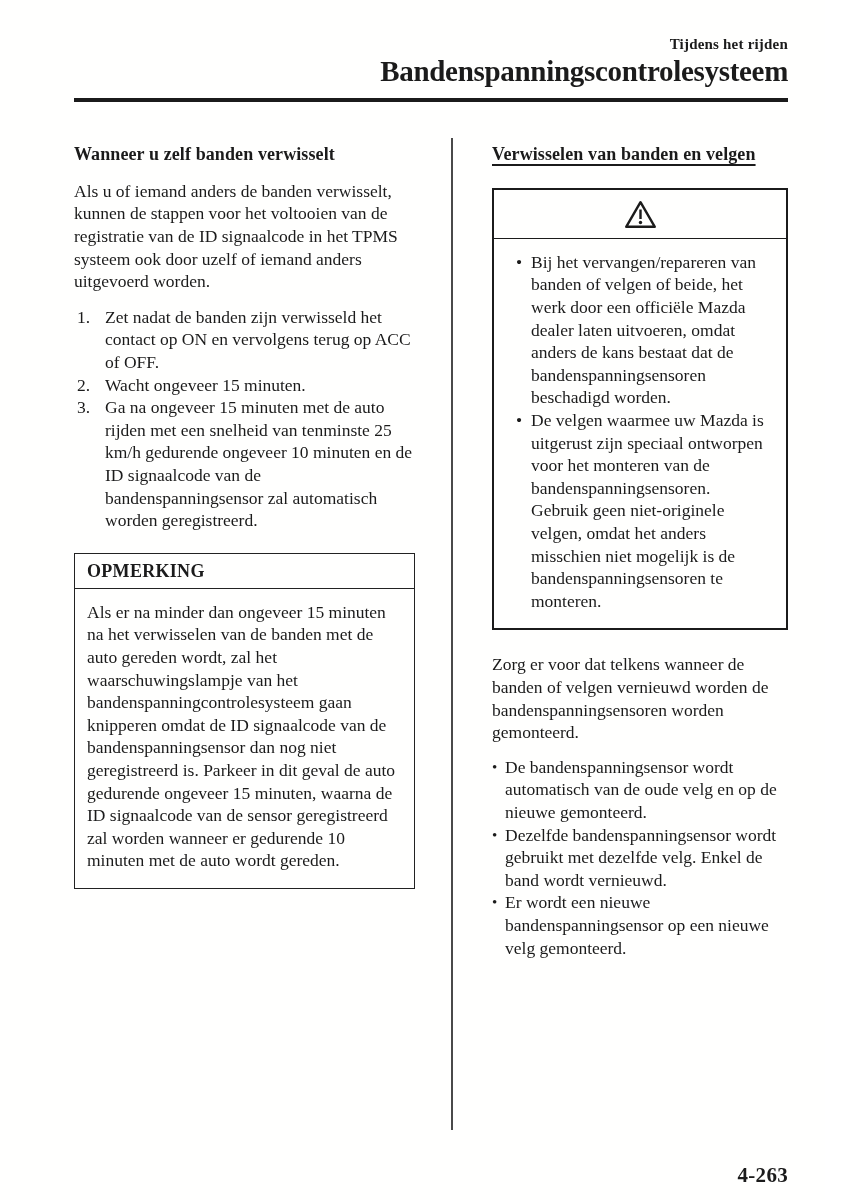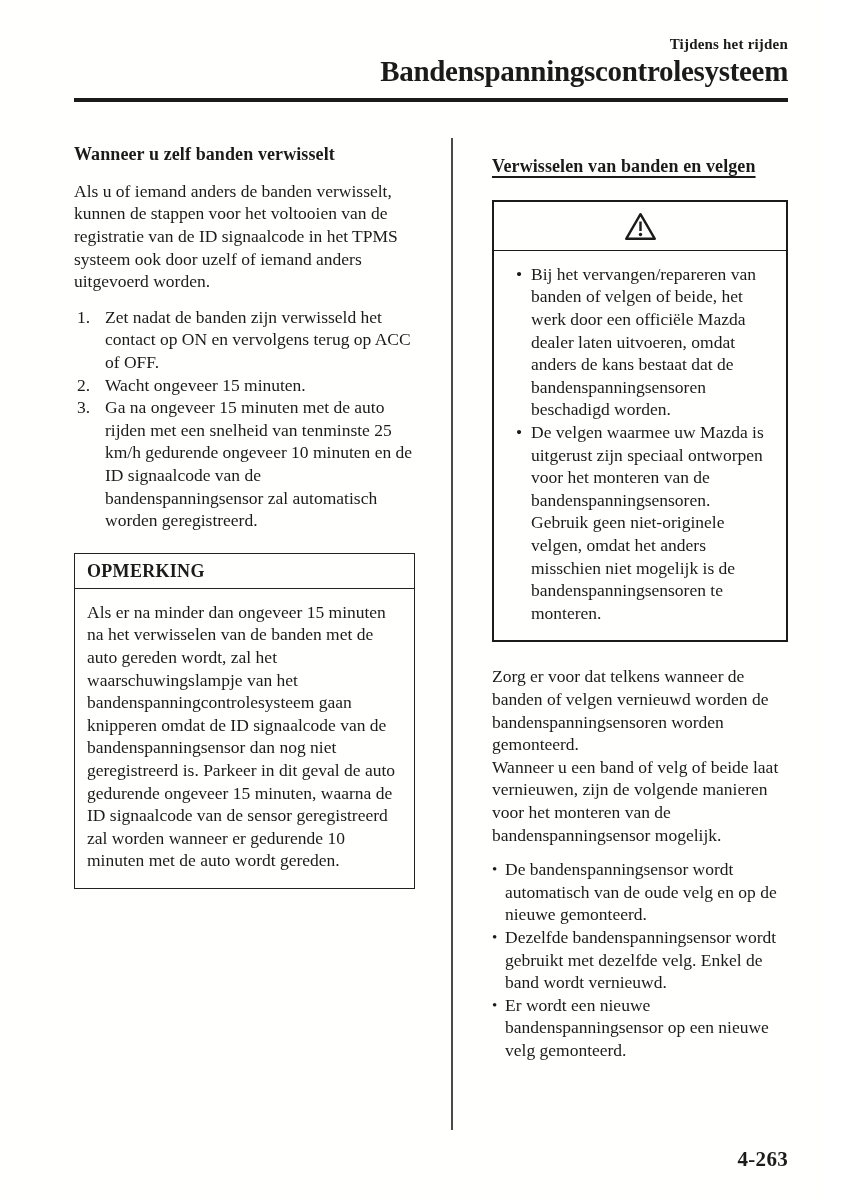--- a/index.html
+++ b/index.html
@@ -36,21 +36,21 @@
     height:992px;
     align-items:stretch;
     gap:14px;
   }
   .col-left { width:341px; flex:none; }
   .col-divider {
     flex:none; width:2px;
     background:#4a4a4a;
     margin-left:22px; margin-right:25px;
   }
-  .col-right { flex:1; min-width:0;margin-top:12px; }
+  .col-right { flex:1; min-width:0; }
 
   h2.sec {
     font-size:18px; font-weight:bold;
     margin-top:6px; margin-bottom:15px;
     letter-spacing:0.1px;
   }
   h2.sec.underlined {
     text-decoration:underline;
     text-underline-offset:4px;
     text-decoration-thickness:1.5px;
@@ -130,21 +130,21 @@
   }
   ul.plain-bullets li::before {
     content:"\2022";
     position:absolute; left:0;
     font-size:15px;
   }
 
   
   .footer {
     position:absolute;
-    right:37px; bottom:28px;
+    right:37px; bottom:12px;
     text-align:right;
     margin-left:24px;
   }
   .page-number {
     font-size:21px; font-weight:bold;
     letter-spacing:0.3px;
   }
 </style>
 </head>
 <body>
@@ -190,21 +190,20 @@
             </svg>
           </span>
         </div>
         <ul class="caution-list">
           <li>Bij het vervangen/repareren van banden of velgen of beide, het werk door een officiële Mazda dealer laten uitvoeren, omdat anders de kans bestaat dat de bandenspanningsensoren beschadigd worden.</li>
           <li>De velgen waarmee uw Mazda is uitgerust zijn speciaal ontworpen voor het monteren van de bandenspanningsensoren. Gebruik geen niet-originele velgen, omdat het anders misschien niet mogelijk is de bandenspanningsensoren te monteren.</li>
         </ul>
       </div>
 
       <p class="body tight" style="margin-top:23px;">Zorg er voor dat telkens wanneer de banden of velgen vernieuwd worden de bandenspanningsensoren worden gemonteerd.</p>
-      <p class="body tight">Wanneer u een band of velg of beide laat vernieuwen, zijn de volgende manieren voor het monteren van de bandenspanningsensor mogelijk.</p>
 
       <ul class="plain-bullets">
         <li>De bandenspanningsensor wordt automatisch van de oude velg en op de nieuwe gemonteerd.</li>
         <li>Dezelfde bandenspanningsensor wordt gebruikt met dezelfde velg. Enkel de band wordt vernieuwd.</li>
         <li>Er wordt een nieuwe bandenspanningsensor op een nieuwe velg gemonteerd.</li>
       </ul>
     </section>
 
   </div>
 

